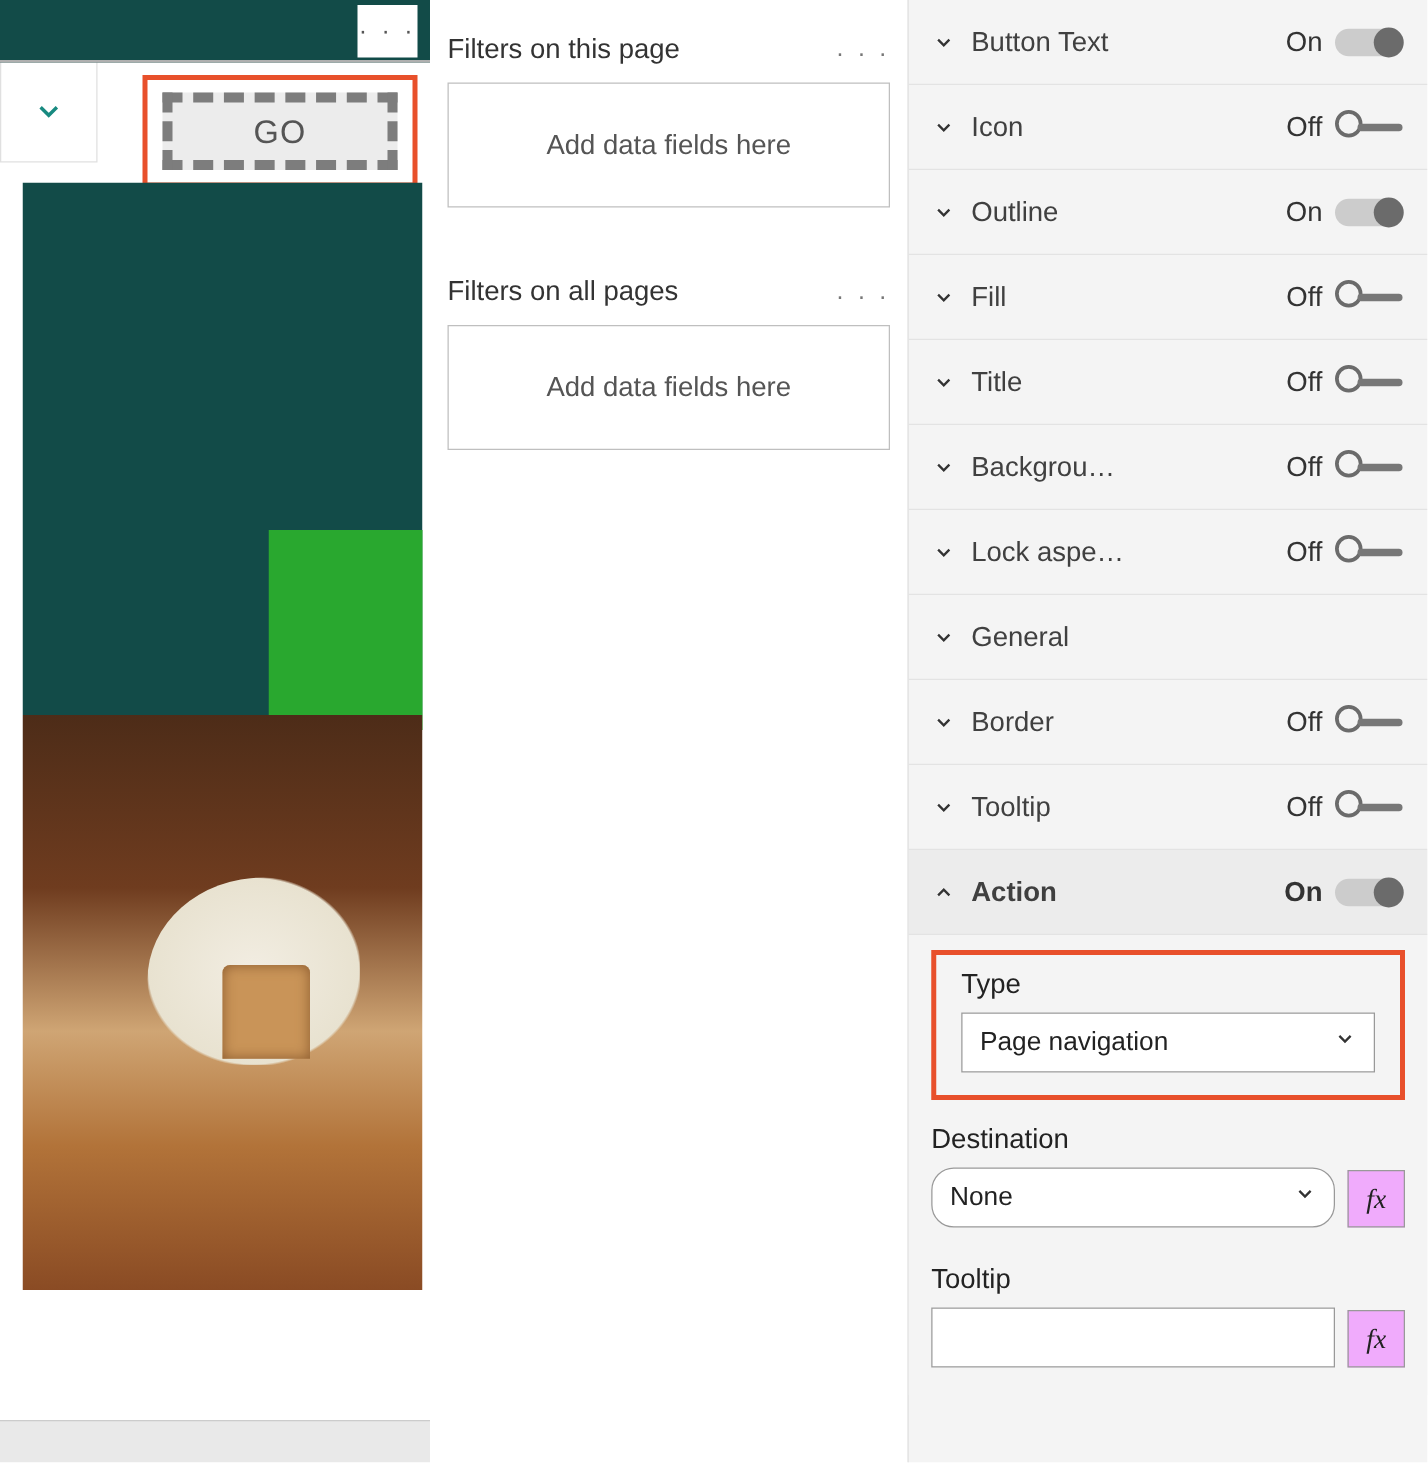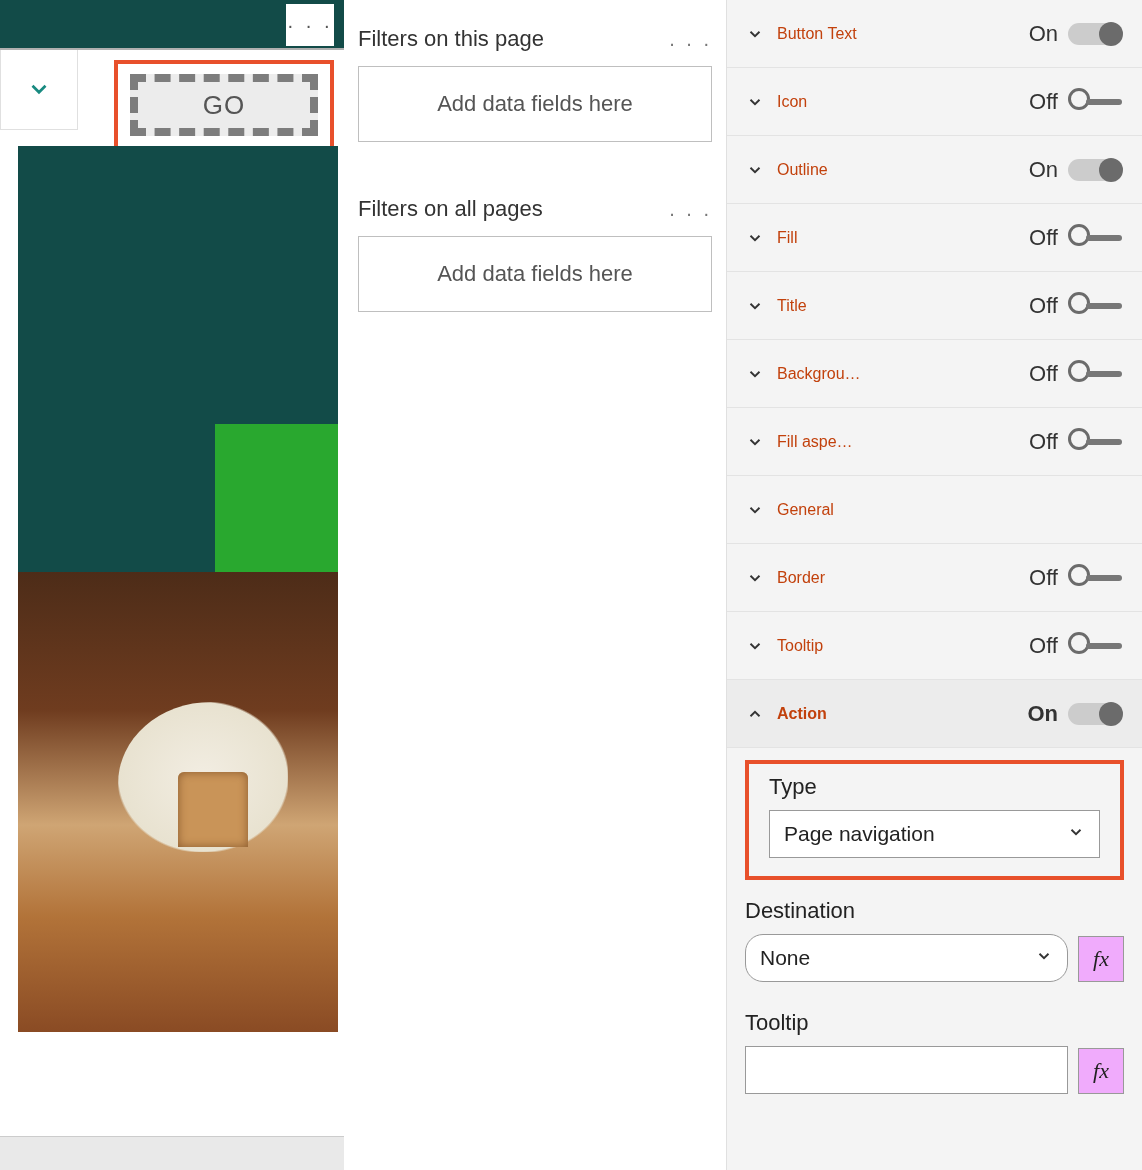--- a/index.html
+++ b/index.html
@@ -29,28 +29,28 @@
   .green-square { position:absolute; left:197px; top:278px; width:140px; height:160px; background:#29a82f; }
   .rock-img { width:320px; height:460px; background:linear-gradient(#4d2c18,#6f3c1f 30%,#cfa574 55%,#b27339 75%,#8a4b24); position:relative; overflow:hidden; }
   .sky { position:absolute; left:100px; top:130px; width:170px; height:150px; background:radial-gradient(ellipse at center, #f2ede2 0%, #e8e2d0 70%, transparent 72%); border-radius:60% 50% 40% 50%; }
   .tomb { position:absolute; left:160px; top:200px; width:70px; height:75px; background:#c99458; border-radius:6px 6px 0 0; box-shadow:inset 0 0 10px #8a5a2e; }
   .footer-bar { position:absolute; left:0; bottom:0; width:344px; height:34px; background:#e9e9e9; border-top:1px solid #ccc; }
 
   
   .filter-group { margin-top:20px; }
   .filter-header { display:flex; justify-content:space-between; align-items:center; padding:6px 0 14px; color:#333; font-size:22px; }
   .filter-more { color:#777; letter-spacing:3px; font-size:20px; }
-  .dropzone { border:1px solid #bfbfbf; height:76px; display:flex; align-items:center; justify-content:center; color:#555; font-size:22px; }
+  .dropzone { border:1px solid #bfbfbf; height:100px; display:flex; align-items:center; justify-content:center; color:#555; font-size:22px; }
 
   
   .fmt-row { height:68px; border-bottom:1px solid #e3e3e3; display:flex; align-items:center; padding:0 20px 0 16px; cursor:pointer; }
   .fmt-row.expanded { background:#ececec;font-weight:bold; }
   .chev { width:24px; display:flex; justify-content:center; color:#444; }
   .chev svg { width:18px; height:18px; }
-  .fmt-label { flex:1; font-size:16px; color:#c2410c; margin-left:10px; overflow:hidden; text-overflow:ellipsis; white-space:nowrap; }
+  .fmt-label { flex:1; font-size:22px; color:#404040; margin-left:10px; overflow:hidden; text-overflow:ellipsis; white-space:nowrap; }
   .state { font-size:22px; color:#333; margin-right:10px; width:36px; text-align:right; }
   .toggle { width:54px; height:22px; background:#ccc; border-radius:12px; position:relative; }
   .toggle .knob { width:24px; height:24px; border-radius:50%; background:#6b6b6b; position:absolute; top:-1px; }
   .toggle.on .knob { right:-1px; }
   .toggle.off { background:transparent; }
   .toggle.off .track { position:absolute; left:18px; top:8px; width:36px; height:6px; background:#777; border-radius:4px; }
   .toggle.off .circle { width:22px; height:22px; border:3px solid #6b6b6b; border-radius:50%; position:absolute; left:0; top:-3px; background:#f4f4f4; }
 
   .action-body { background:#f4f4f4; padding:12px 18px 22px; }
   .type-hl { border:4px solid #e8502b; padding:10px 20px 18px; margin-bottom:18px; }
@@ -185,21 +185,21 @@
           <span class="circle"></span>
           <span class="track"></span>
         </span>
       </div>
       <div class="fmt-row">
         <span class="chev">
           <svg class="caret" width="18" height="18" viewBox="0 0 24 24">
             <polyline points="6 9 12 15 18 9"></polyline>
           </svg>
         </span>
-        <span class="fmt-label">Fill aspe…</span>
+        <span class="fmt-label">Lock aspe…</span>
         <span class="state">Off</span>
         <span class="toggle off">
           <span class="circle"></span>
           <span class="track"></span>
         </span>
       </div>
       <div class="fmt-row">
         <span class="chev">
           <svg class="caret" width="18" height="18" viewBox="0 0 24 24">
             <polyline points="6 9 12 15 18 9"></polyline>

